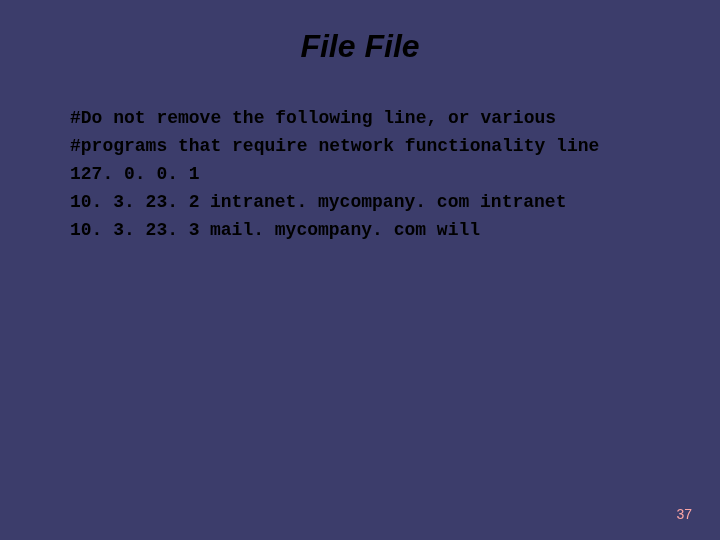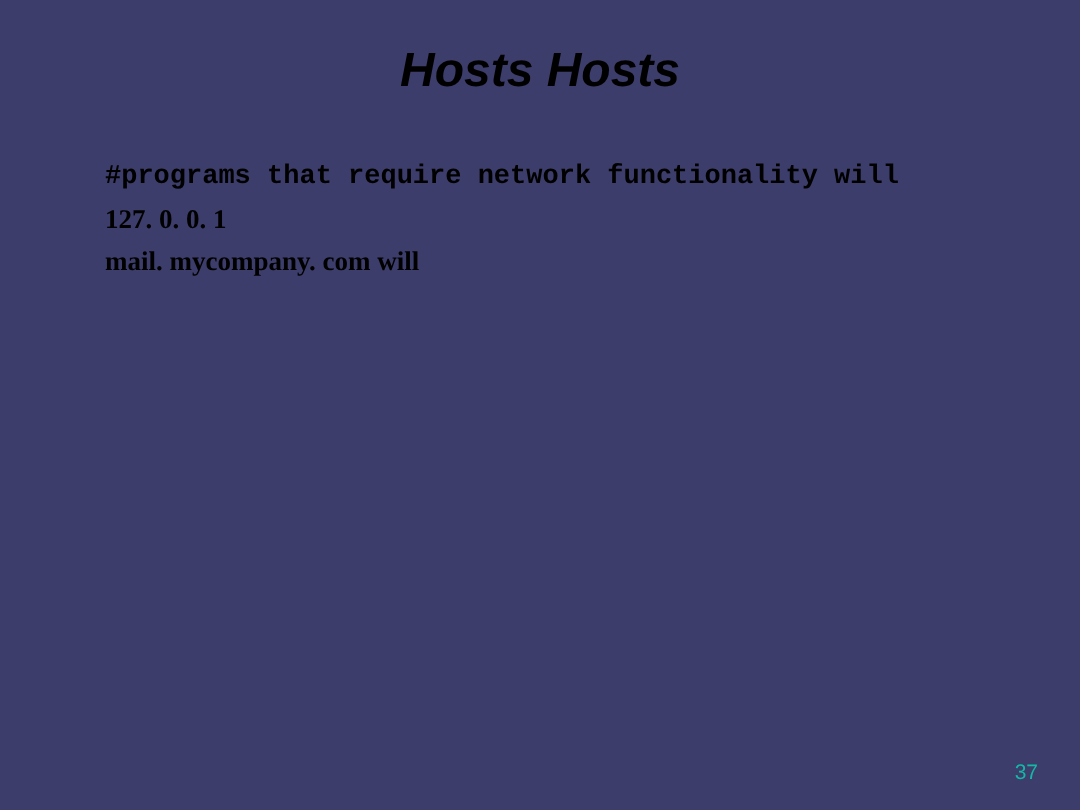--- a/index.html
+++ b/index.html
@@ -29,46 +29,51 @@
       padding-left: 70px;
       padding-right: 40px;
       font-family: "Courier New", Courier, monospace;
       font-size: 18px;
       font-weight: bold;
       color: #000000;
       line-height: 1.55;
     }
     .host-row {
       display: flex;
-      font-family: Liberation Serif, serif;
     }
     .host-ip {
       width: 140px;
       flex-shrink: 0;
     }
     .host-names {
       flex: 1;
     }
     .page-number {
       position: absolute;
       bottom: 18px;
       right: 28px;
-      color: #14b8a6;
+      color: #fca5a5;
       font-size: 14px;
       font-family: Arial, sans-serif;
     }
   </style>
 </head>
 <body>
 
-<div class="title">Hosts Hosts</div>
+<div class="title">File File</div>
 
 <div class="content">
-  <div>#programs that require network functionality will</div>
+  <div>#Do not remove the following line, or various</div>
+  <div>#programs that require network functionality line</div>
   <div class="host-row">
     <span class="host-ip">127. 0. 0. 1</span>
   </div>
   <div class="host-row">
+    <span class="host-ip">10. 3. 23. 2</span>
+    <span class="host-names">intranet. mycompany. com  intranet</span>
+  </div>
+  <div class="host-row">
+    <span class="host-ip">10. 3. 23. 3</span>
     <span class="host-names">mail. mycompany. com will</span>
   </div>
 </div>
 
 <div class="page-number">37</div>
 
 </body></html>

